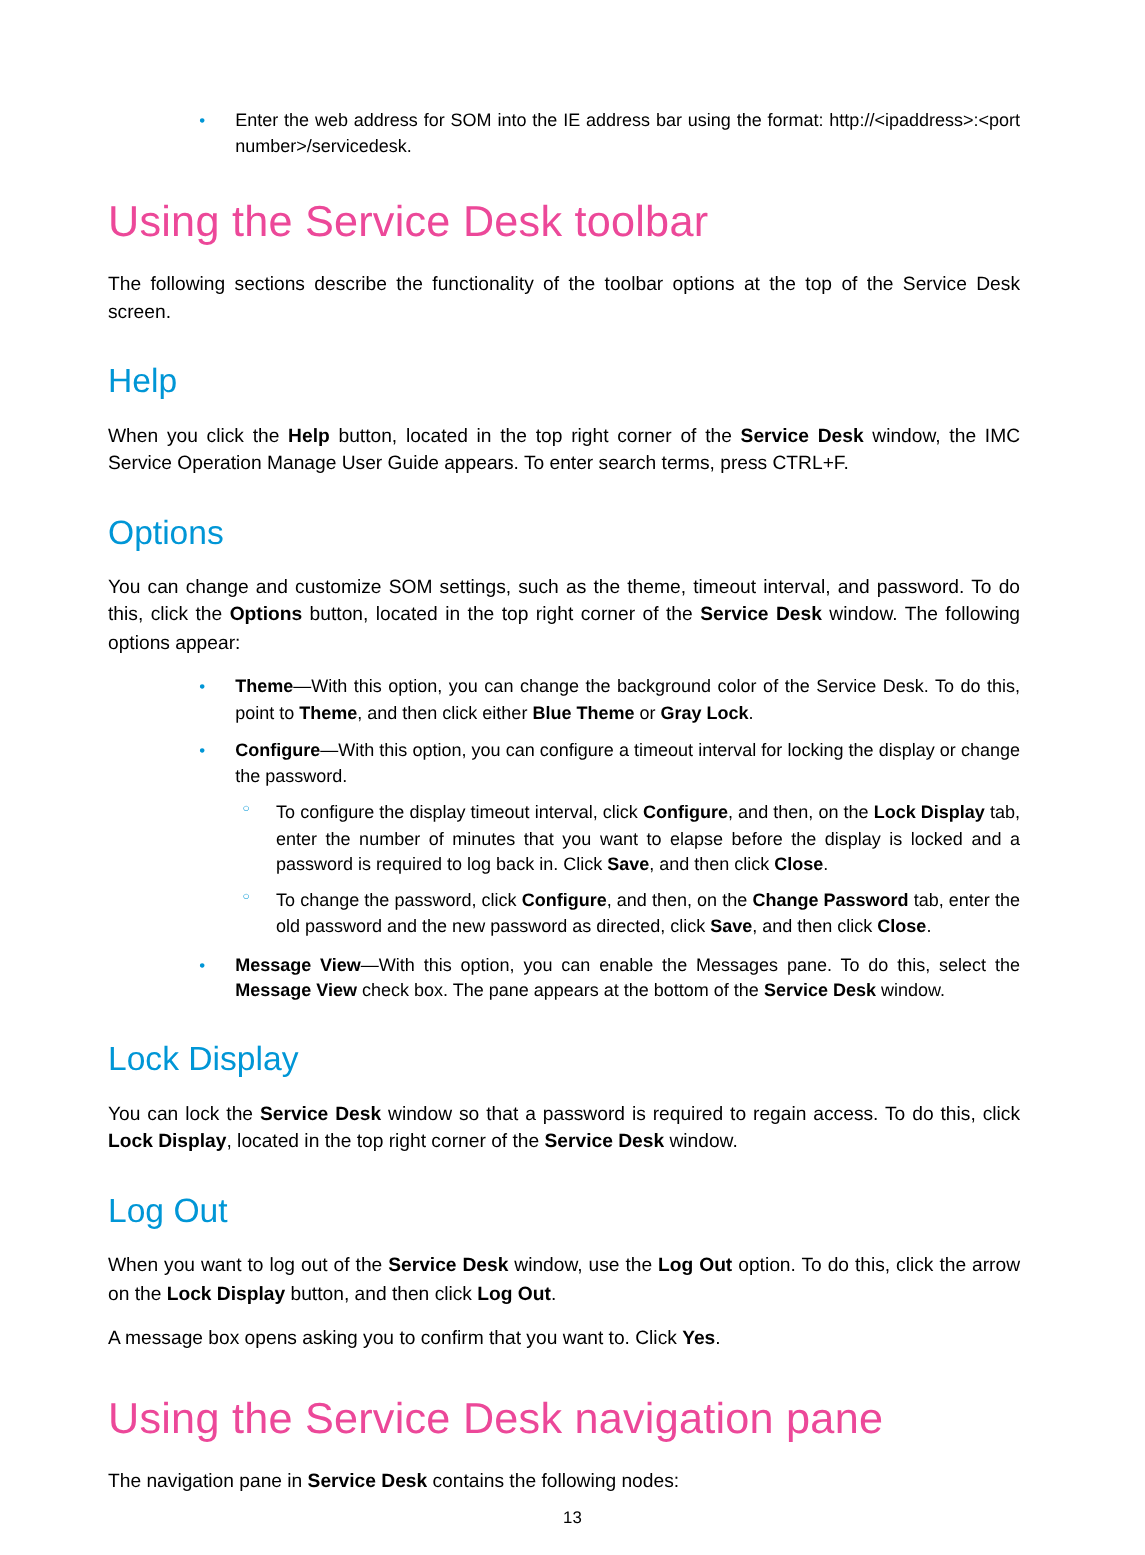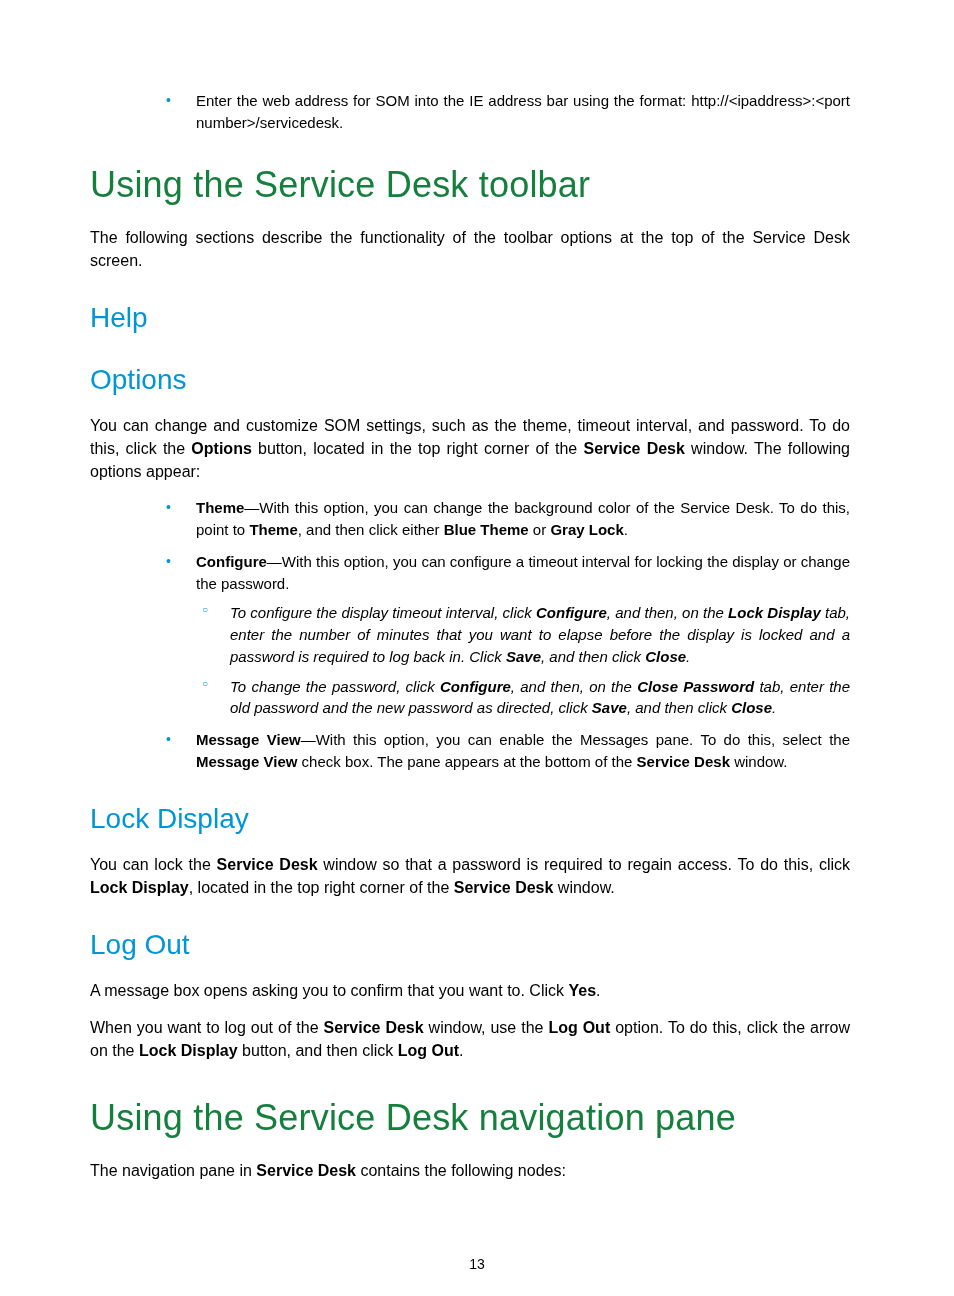--- a/index.html
+++ b/index.html
@@ -16,21 +16,21 @@
     position: relative;
     box-sizing: border-box;
     padding: 90px 90px 0 90px; 
   }
   .content {
     width: 100%;
   }
   h1 {
     font-family: Arial, Helvetica, sans-serif;
     font-weight: 300;
-    color: #15803d;
+    color: #ec4899;
     font-size: 36px;
     margin: 0 0 20px 0;
     letter-spacing: 0.2px;
   }
   h1.h1a { margin-top: 30px; }
   h1.h1b { margin-top: 34px; }
   h2 {
     font-family: Arial, Helvetica, sans-serif;
     font-weight: 300;
     color: #0096d6;
@@ -73,21 +73,20 @@
     padding: 0;
     margin: 8px 0 0 0;
   }
   ul.bullets2 > li {
     position: relative;
     padding-left: 34px;
     font-size: 15px;
     line-height: 1.45;
     margin-bottom: 8px;
     text-align: justify;
-    font-style: italic;
   }
   ul.bullets2 > li::before {
     content: "○";
     color: #0096d6;
     position: absolute;
     left: 6px;
     top: 1px;
     font-size: 10px;
   }
   .b { font-weight: bold; }
@@ -112,61 +111,64 @@
       <span>Enter the web address for SOM into the IE address bar using the format: http://&lt;ipaddress&gt;:&lt;port number&gt;/servicedesk.</span>
     </li>
   </ul>
 
   <h1 class="h1a">Using the Service Desk toolbar</h1>
 
   <p class="body indent">The following sections describe the functionality of the toolbar options at the top of the Service Desk screen.</p>
 
   <h2>Help</h2>
 
+  <p class="body indent">
+    <span>When you click the </span><span class="b">Help</span><span> button, located in the top right corner of the </span><span class="b">Service Desk</span><span> window, the IMC Service Operation Manage User Guide appears. To enter search terms, press CTRL+F.</span>
+  </p>
 
   <h2>Options</h2>
 
   <p class="body indent">
     <span>You can change and customize SOM settings, such as the theme, timeout interval, and password. To do this, click the </span><span class="b">Options</span><span> button, located in the top right corner of the </span><span class="b">Service Desk</span><span> window. The following options appear:</span>
   </p>
 
   <ul class="bullets1">
     <li>
       <span class="b">Theme</span><span>—With this option, you can change the background color of the Service Desk. To do this, point to </span><span class="b">Theme</span><span>, and then click either </span><span class="b">Blue Theme</span><span> or </span><span class="b">Gray Lock</span><span>.</span>
     </li>
     <li>
       <span class="b">Configure</span><span>—With this option, you can configure a timeout interval for locking the display or change the password.</span>
       <ul class="bullets2">
         <li>
           <span>To configure the display timeout interval, click </span><span class="b">Configure</span><span>, and then, on the </span><span class="b">Lock Display</span><span> tab, enter the number of minutes that you want to elapse before the display is locked and a password is required to log back in. Click </span><span class="b">Save</span><span>, and then click </span><span class="b">Close</span><span>.</span>
         </li>
         <li>
-          <span>To change the password, click </span><span class="b">Configure</span><span>, and then, on the </span><span class="b">Close Password</span><span> tab, enter the old password and the new password as directed, click </span><span class="b">Save</span><span>, and then click </span><span class="b">Close</span><span>.</span>
+          <span>To change the password, click </span><span class="b">Configure</span><span>, and then, on the </span><span class="b">Change Password</span><span> tab, enter the old password and the new password as directed, click </span><span class="b">Save</span><span>, and then click </span><span class="b">Close</span><span>.</span>
         </li>
       </ul>
     </li>
     <li>
       <span class="b">Message View</span><span>—With this option, you can enable the Messages pane. To do this, select the </span><span class="b">Message View</span><span> check box. The pane appears at the bottom of the </span><span class="b">Service Desk</span><span> window.</span>
     </li>
   </ul>
 
   <h2>Lock Display</h2>
 
   <p class="body indent">
     <span>You can lock the </span><span class="b">Service Desk</span><span> window so that a password is required to regain access. To do this, click </span><span class="b">Lock Display</span><span>, located in the top right corner of the </span><span class="b">Service Desk</span><span> window.</span>
   </p>
 
   <h2>Log Out</h2>
 
   <p class="body indent">
-    <span>A message box opens asking you to confirm that you want to. Click </span><span class="b">Yes</span><span>.</span>
+    <span>When you want to log out of the </span><span class="b">Service Desk</span><span> window, use the </span><span class="b">Log Out</span><span> option. To do this, click the arrow on the </span><span class="b">Lock Display</span><span> button, and then click </span><span class="b">Log Out</span><span>.</span>
   </p>
 
   <p class="body indent">
-    <span>When you want to log out of the </span><span class="b">Service Desk</span><span> window, use the </span><span class="b">Log Out</span><span> option. To do this, click the arrow on the </span><span class="b">Lock Display</span><span> button, and then click </span><span class="b">Log Out</span><span>.</span>
+    <span>A message box opens asking you to confirm that you want to. Click </span><span class="b">Yes</span><span>.</span>
   </p>
 
   <h1 class="h1b">Using the Service Desk navigation pane</h1>
 
   <p class="body indent">
     <span>The navigation pane in </span><span class="b">Service Desk</span><span> contains the following nodes:</span>
   </p>
 
 
 </div>

